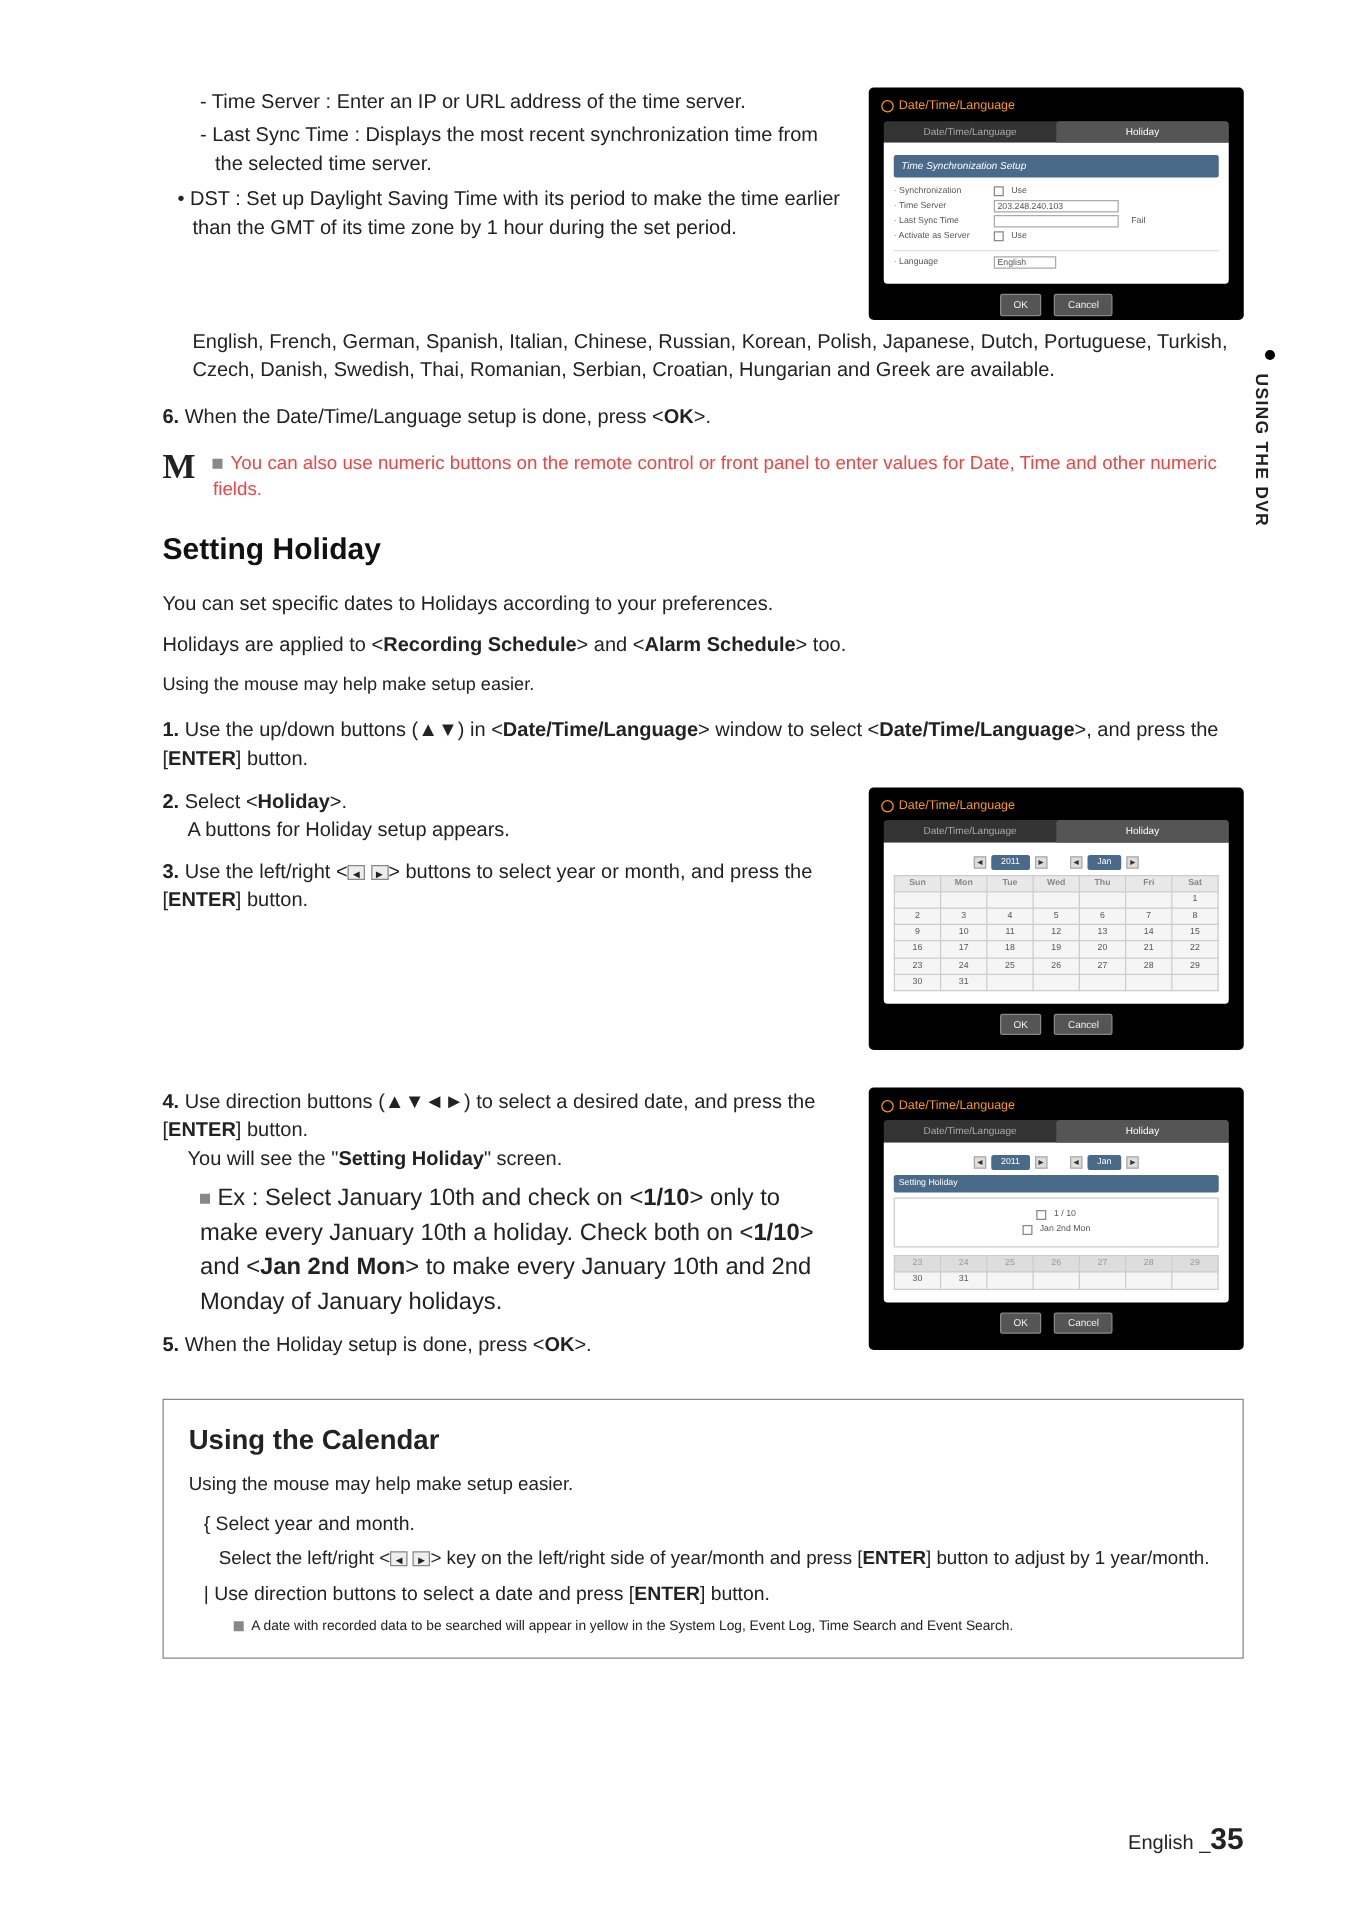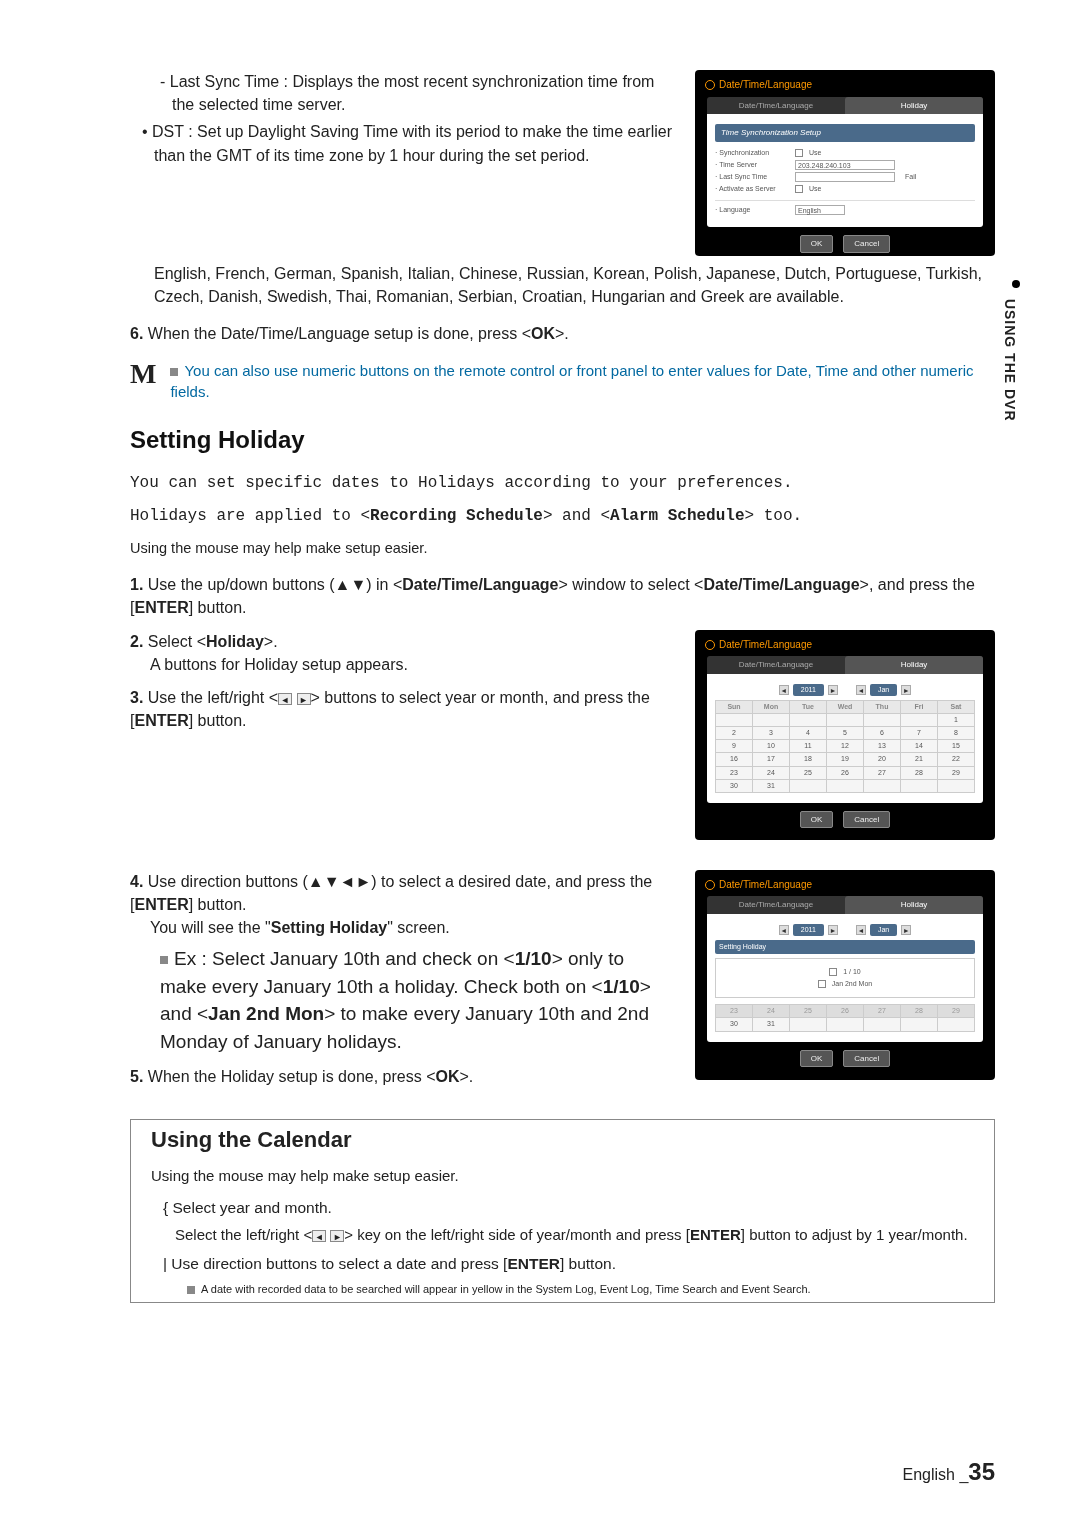--- a/index.html
+++ b/index.html
@@ -25,54 +25,55 @@
   .btn-row { display:flex; justify-content:center; gap:10px; margin-top:8px; }
   .pbtn { background:#555;color:#eee;border:1px solid #888;border-radius:2px;font-size:8px;padding:2px 10px; }
   ul.dash, ul.bullet { list-style:none; }
   ul.dash > li::before { content:"- "; }
   ul.dash > li { margin-left:30px; text-indent:-12px; padding-left:12px; margin-bottom:4px; }
   ul.bullet > li::before { content:"• "; }
   ul.bullet > li { margin-left:12px; text-indent:-12px; padding-left:12px; margin-bottom:4px; }
   .bold { font-weight:bold; }
   .note-row { display:flex; gap:14px; margin:14px 0 20px 0; }
   .note-icon { font-size:28px; font-family:Georgia, serif; font-weight:bold; line-height:1; }
-  .note-text { font-size:15px; color:#0369a1; }
+  .note-text { font-size:15px; color:#ef4444; }
   .sq { display:inline-block; width:8px;height:8px;background:#888;margin-right:6px;vertical-align:middle; }
   h2.section { font-size:24px; font-weight:bold; color:#111; margin:10px 0 14px 0; }
-  .intro { margin-bottom:10px;font-family:Liberation Mono, monospace; }
+  .intro { margin-bottom:10px; }
   .small-note { font-size:14.5px; margin:10px 0 14px 0; }
   .cal-table { width:100%; border-collapse:collapse; font-size:7px; table-layout:fixed; }
   .cal-table th, .cal-table td { border:1px solid #ccc; text-align:center; padding:1px 0; background:#f5f5f5; color:#555; }
   .cal-table th { background:#e8e8e8; color:#888; }
   .cal-nav { display:flex; align-items:center; justify-content:center; gap:4px; margin:4px 0; }
   .cal-nav .arrow { display:inline-block; width:10px;height:10px;background:#ddd;border:1px solid #aaa;font-size:7px;line-height:10px;text-align:center; }
   .cal-nav .yr, .cal-nav .mo { background:#4a6a8a;color:#fff;font-size:7px;padding:1px 8px;border-radius:2px; }
   .holiday-box { background:#4a6a8a; color:#fff; font-size:7px; padding:2px 4px; border-radius:2px; margin:4px 0; }
   .opt-box { background:#fff; border:1px solid #ccc; padding:6px 8px; margin:4px 0 6px 0; }
   .opt-row { font-size:7px; color:#555; display:flex; align-items:center; gap:4px; justify-content:center; margin:2px 0;}
   .partial-row td { background:#ddd; color:#999;}
-  .callout { border:1px solid #888; padding:4px 20px; margin-top:30px; }
+  .callout { border:1px solid #888; padding:16px 20px; margin-top:30px; }
   .callout h3 { font-size:22px; margin-bottom:10px; }
   .callout .sub { font-size:15px; margin-bottom:10px; }
   .callout-item { margin:8px 0 4px 12px; text-indent:-12px; padding-left:12px; font-size:15.5px;}
   .callout-sub { margin-left:24px; font-size:15px; }
   .callout-note { margin:6px 0 0 36px; text-indent:-16px; padding-left:16px; font-size:11px; }
   .footer { position:absolute; bottom:40px; right:85px; font-size:16px; }
   .footer .pg { font-weight:bold; font-size:24px; }
   .arrow-btn { display:inline-block; border:1px solid #888; background:#eee; width:14px; height:12px; font-size:9px; line-height:12px; text-align:center; vertical-align:middle;}
   .mt6{margin-top:6px;}
 </style>
 </head>
 <body>
 
 <div class="side-tab"><span class="bullet"></span> <span>USING THE DVR</span></div>
 
 <div class="col">
   <div class="left">
     <ul class="dash">
+      <li>Time Server : Enter an IP or URL address of the time server.</li>
       <li>Last Sync Time : Displays the most recent synchronization time from the selected time server.</li>
     </ul>
     <ul class="bullet">
       <li>DST : Set up Daylight Saving Time with its period to make the time earlier than the GMT of its time zone by 1 hour during the set period.</li>
     </ul>
   </div>
 
   <div class="dvr-panel" style="height:186px;">
     <div class="title-row">
       <span class="globe"></span>

